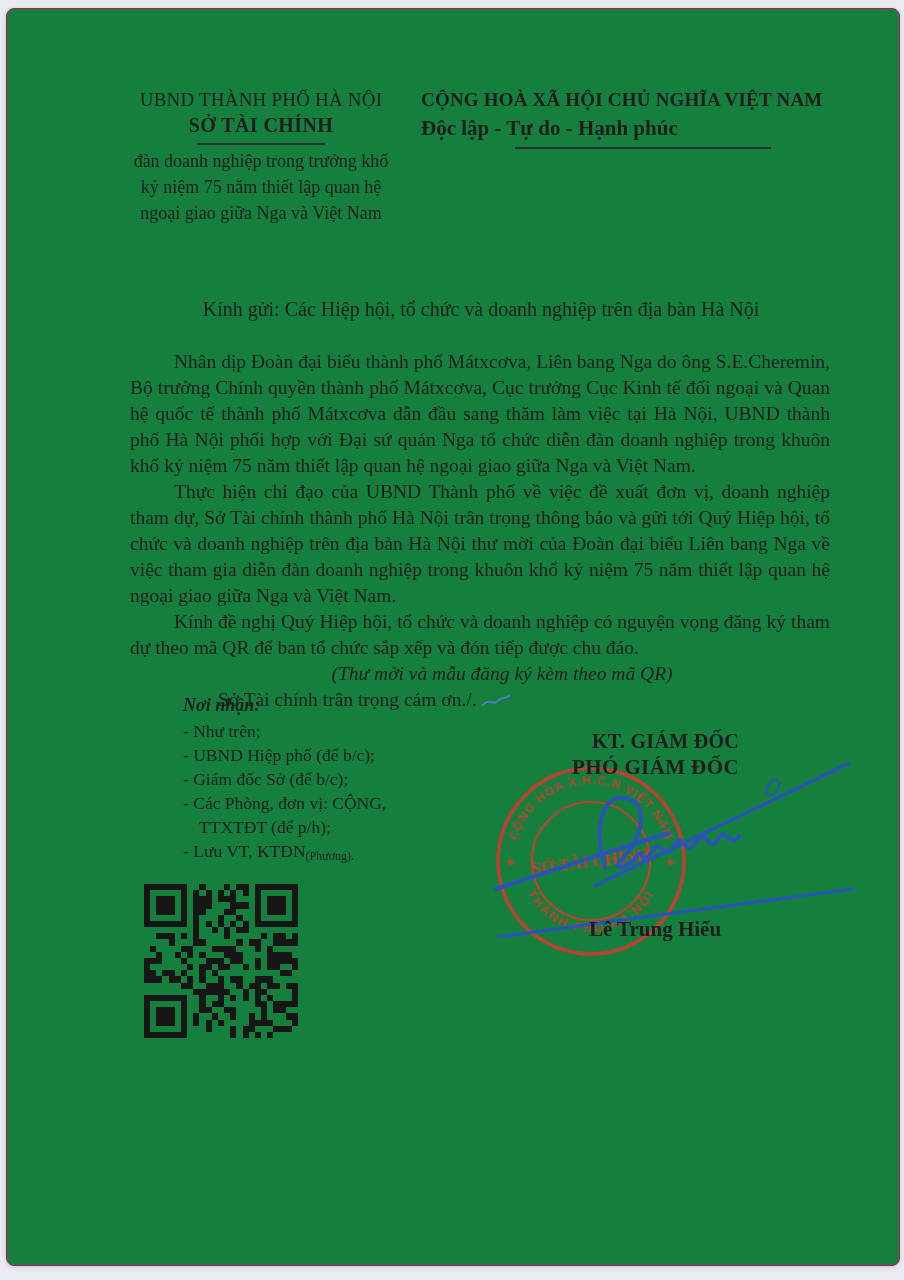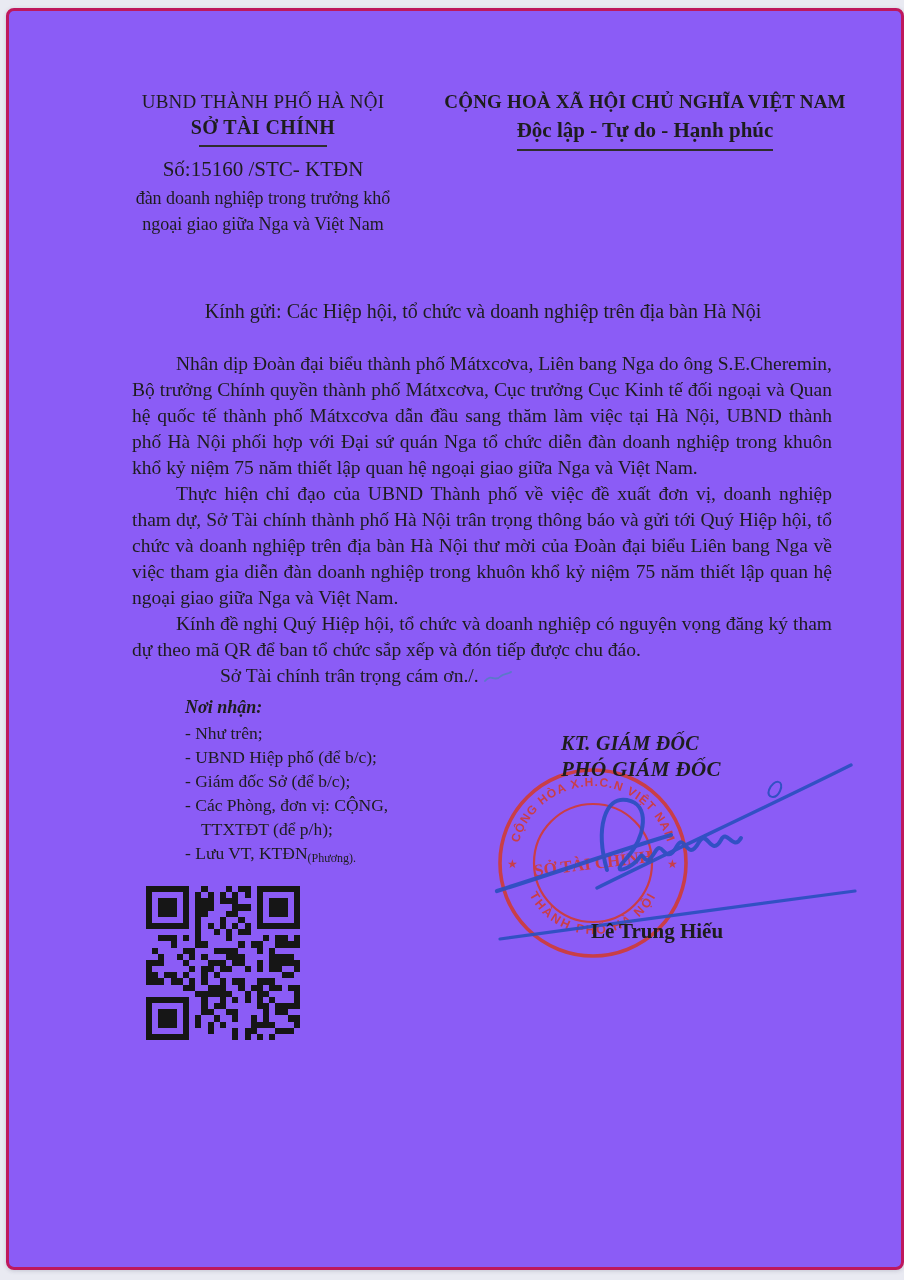--- a/index.html
+++ b/index.html
@@ -5,87 +5,88 @@
   html,body{margin:0;padding:0;}
   body{
     width:904px;height:1280px;position:relative;
     background:#e9eaf2;
     font-family:"Liberation Serif", serif;
     color:#1d1d1d;
     -webkit-font-smoothing:antialiased;
   }
   .sheet{
     position:absolute;left:6px;top:8px;width:892px;height:1256px;
-    background:#8b5cf6;border:3px solid #be185d;border-radius:8px;
+    background:#15803d;border:1px solid #be185d;border-radius:8px;
     box-shadow:0 1px 4px rgba(60,60,90,.20);
     overflow:hidden;
   }
   
   .hdr-left{position:absolute;left:94px;top:80px;width:320px;text-align:center;}
   .org-parent{font-size:19px;letter-spacing:.2px;}
   .org{font-size:20px;font-weight:bold;letter-spacing:.4px;margin-top:3px;}
   .rule-left{width:128px;border-top:2px solid #2e2e2e;margin:6px auto 0;}
   .doc-no{font-size:21px;margin-top:10px;}
   .subject{font-size:18px;line-height:26px;margin-top:3px;}
-  .hdr-right{position:absolute;left:414px;top:80px;width:444px;text-align:center;}
+  .hdr-right{position:absolute;left:414px;top:80px;width:444px;text-align:left;}
   .national{font-size:19px;font-weight:bold;letter-spacing:.2px;}
   .motto{font-size:21px;font-weight:bold;margin-top:5px;}
   .rule-right{width:256px;border-top:2px solid #2e2e2e;margin:6px auto 0;}
   .dateline{font-size:21px;font-style:italic;margin-top:15px;word-spacing:7px;}
   
   .salutation{position:absolute;left:122px;top:289px;width:704px;text-align:center;font-size:20px;}
   .body-text{position:absolute;left:123px;top:340px;width:700px;font-size:19.5px;line-height:26px;text-align:justify;}
   .body-text p{margin:0;text-indent:44px;}
   .attachment-note{margin:0;text-align:center;font-style:italic;text-indent:0;font-size:19.5px;}
   .closing{margin:0;padding-left:44px;text-indent:0;}
   .pen-inline{vertical-align:middle;margin-left:4px;}
   
   .recipients{position:absolute;left:136px;top:684px;width:310px;font-size:17.5px;line-height:24px;margin-left:40px;}
   .recipients-title{font-weight:bold;font-style:italic;font-size:18px;margin-bottom:2px;}
   .recipient-line{white-space:nowrap;}
   .recipient-cont{padding-left:16px;}
   .recipient-sub{font-size:12px;vertical-align:-3px;}
   .qr{position:absolute;left:137px;top:875px;width:154px;height:154px;}
   
-  .sign-block{position:absolute;left:552px;top:721px;width:180px;text-align:left;z-index:3;font-style:italic;}
+  .sign-block{position:absolute;left:552px;top:721px;width:180px;text-align:right;z-index:3;}
   .sign-for{font-size:20px;font-weight:bold;letter-spacing:.3px;}
   .sign-title{font-size:21px;font-weight:bold;letter-spacing:.4px;margin-top:2px;}
   .stamp{position:absolute;left:486px;top:754px;width:196px;height:196px;z-index:1;opacity:.88;}
   .signature-svg{position:absolute;left:478px;top:729px;width:376px;height:210px;z-index:2;}
   .signer-name{position:absolute;left:552px;top:908px;width:192px;text-align:center;
                font-size:21px;font-weight:bold;z-index:3;}
 </style>
 </head>
 <body>
 
 <div class="sheet">
 
   <div class="hdr-left">
     <div class="org-parent">UBND THÀNH PHỐ HÀ NỘI</div>
     <div class="org">SỞ TÀI CHÍNH</div>
     <div class="rule-left"></div>
-    <div class="doc-no">Số:15160 /STC- KTĐN</div>
     <div class="subject">
       <div>đàn doanh nghiệp trong trưởng khổ</div>
+      <div>kỷ niệm 75 năm thiết lập quan hệ</div>
       <div>ngoại giao giữa Nga và Việt Nam</div>
     </div>
   </div>
 
   <div class="hdr-right">
     <div class="national">CỘNG HOÀ XÃ HỘI CHỦ NGHĨA VIỆT NAM</div>
     <div class="motto">Độc lập - Tự do - Hạnh phúc</div>
     <div class="rule-right"></div>
   </div>
 
   <div class="salutation">Kính gửi: Các Hiệp hội, tổ chức và doanh nghiệp trên địa bàn Hà Nội</div>
 
   <div class="body-text">
     <p>Nhân dịp Đoàn đại biểu thành phố Mátxcơva, Liên bang Nga do ông S.E.Cheremin, Bộ trưởng Chính quyền thành phố Mátxcơva, Cục trưởng Cục Kinh tế đối ngoại và Quan hệ quốc tế thành phố Mátxcơva dẫn đầu sang thăm làm việc tại Hà Nội, UBND thành phố Hà Nội phối hợp với Đại sứ quán Nga tổ chức diễn đàn doanh nghiệp trong khuôn khổ kỷ niệm 75 năm thiết lập quan hệ ngoại giao giữa Nga và Việt Nam.</p>
     <p>Thực hiện chỉ đạo của UBND Thành phố về việc đề xuất đơn vị, doanh nghiệp tham dự, Sở Tài chính thành phố Hà Nội trân trọng thông báo và gửi tới Quý Hiệp hội, tổ chức và doanh nghiệp trên địa bàn Hà Nội thư mời của Đoàn đại biểu Liên bang Nga về việc tham gia diễn đàn doanh nghiệp trong khuôn khổ kỷ niệm 75 năm thiết lập quan hệ ngoại giao giữa Nga và Việt Nam.</p>
     <p>Kính đề nghị Quý Hiệp hội, tổ chức và doanh nghiệp có nguyện vọng đăng ký tham dự theo mã QR để ban tổ chức sắp xếp và đón tiếp được chu đáo.</p>
+    <p class="attachment-note">(Thư mời và mẫu đăng ký kèm theo mã QR)</p>
     <p class="closing"><span>Sở Tài chính trân trọng cám ơn./.</span><svg class="pen-inline" width="30" height="16" viewBox="0 0 30 16">
           <path d="M2 11 C 8 3, 12 13, 18 6 C 21 3, 26 4, 28 2" stroke="#5b79c9" fill="none" stroke-width="1.8" stroke-linecap="round"></path>
         </svg></p>
   </div>
 
   <div class="recipients">
     <div class="recipients-title">Nơi nhận:</div>
     <div class="recipient-line">- Như trên;</div>
     <div class="recipient-line">- UBND Hiệp phố (để b/c);</div>
     <div class="recipient-line">- Giám đốc Sở (để b/c);</div>

